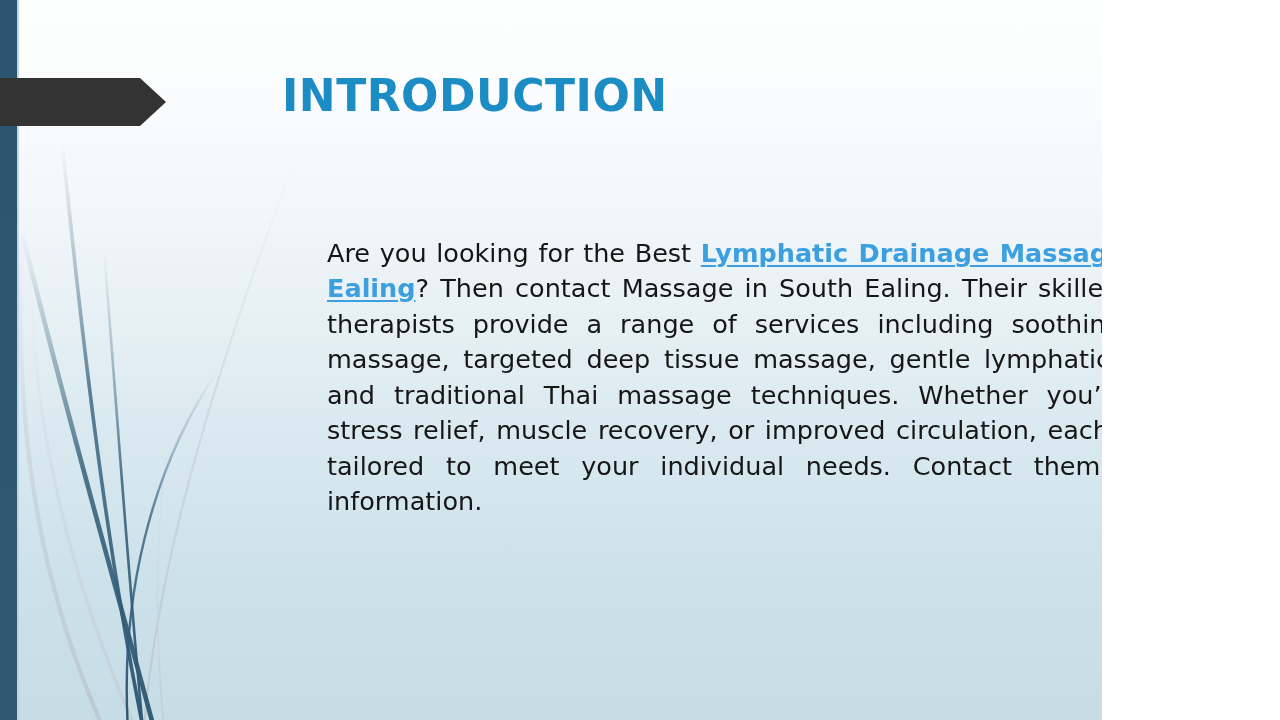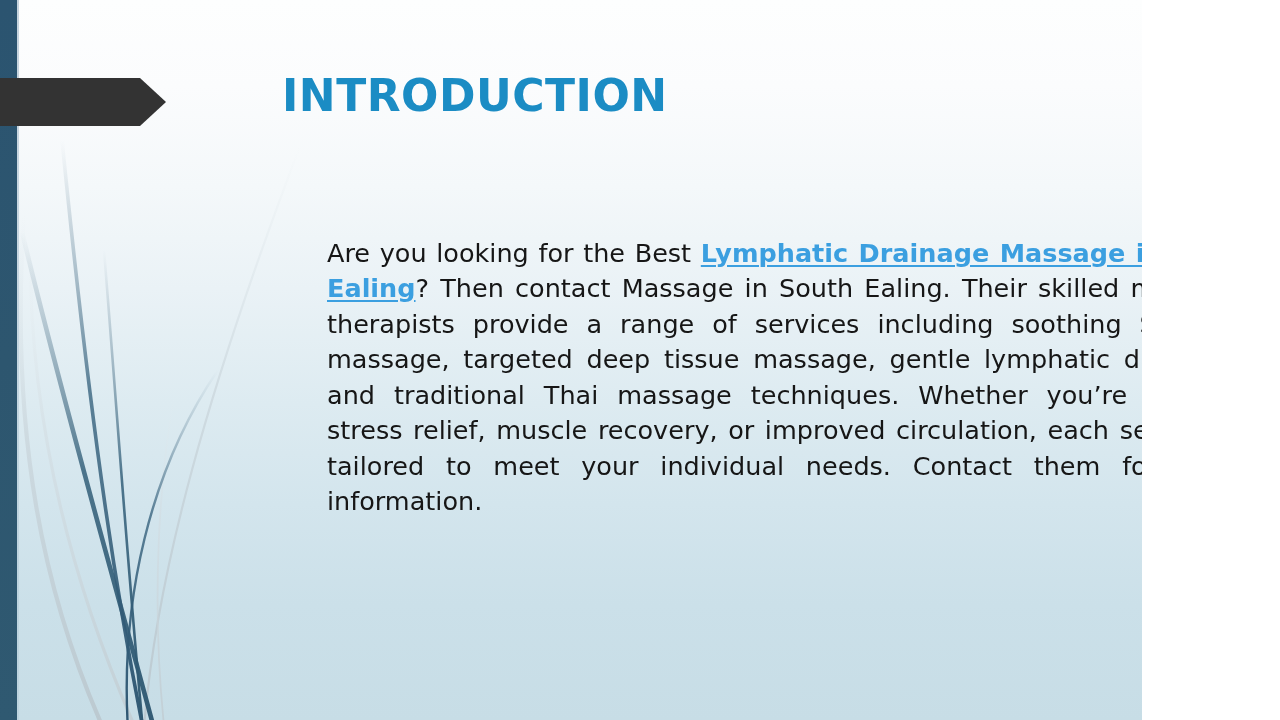--- a/index.html
+++ b/index.html
@@ -21,21 +21,20 @@
     overflow: hidden;
     background: linear-gradient(to bottom,
         #fdfefe 0%,
         #fbfcfd 12%,
         #f4f8fa 26%,
         #eaf2f6 40%,
         #ddebf1 56%,
         #d3e5ed 70%,
         #cbe0e9 84%,
         #c7dde6 100%);
-    padding-left: 40px;
   }
 
   
   #left-band {
     position: absolute;
     left: 0;
     top: 0;
     width: 17px;
     height: 720px;
     background: linear-gradient(to bottom, #2b5470 0%, #2d566f 50%, #2f5971 100%);

